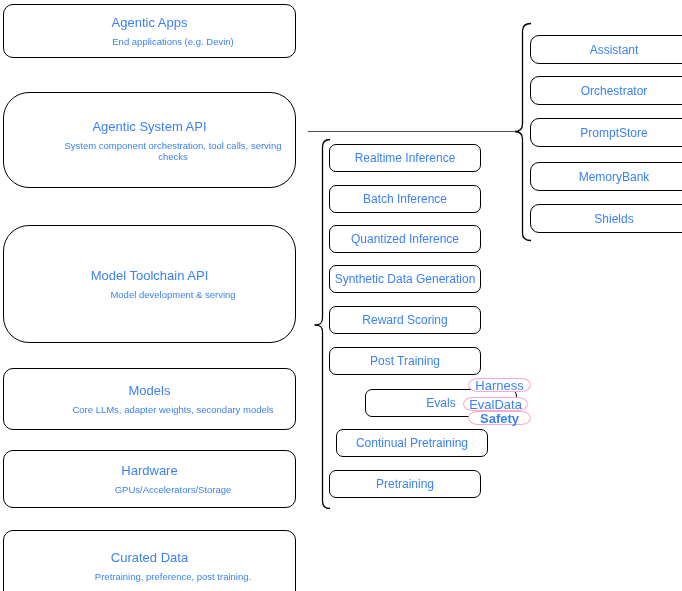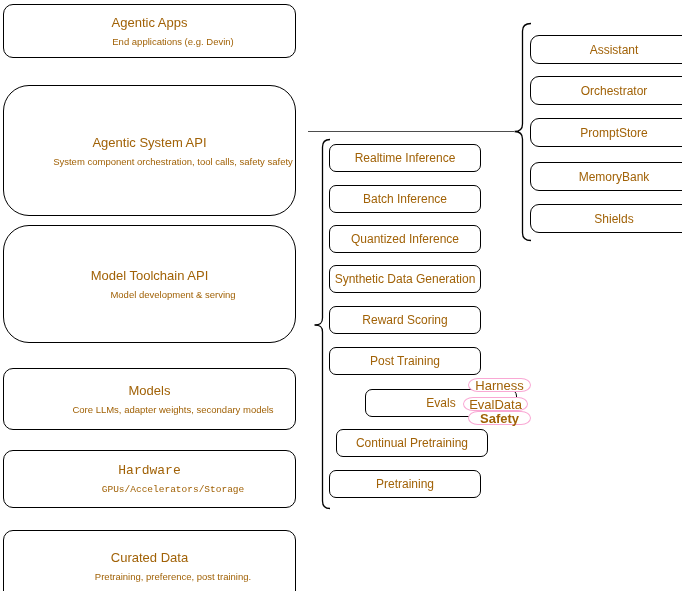--- a/index.html
+++ b/index.html
@@ -1,41 +1,41 @@
 <!DOCTYPE html>
 <html><head>
 <meta charset="utf-8">
 <style>
   html,body{margin:0;padding:0;background:#ffffff;}
   .canvas{
     position:relative;width:682px;height:591px;background:#ffffff;
-    font-family:"Liberation Sans",sans-serif;color:#a16207;overflow:hidden;
+    font-family:"Liberation Sans",sans-serif;color:#3b82f6;overflow:hidden;
   }
   .node{
     position:absolute;box-sizing:border-box;background:#fff;
     border:1px solid #000;display:flex;flex-direction:column;
     align-items:center;justify-content:center;text-align:center;
   }
   .stackbox{left:3px;width:293px;border-radius:10px;gap:6px;}
   .bigradius{border-radius:26px;}
   .title{font-size:13px;line-height:15px;}
   .subtitle{font-size:9.5px;line-height:11px;margin-left:47px;}
   .mbox{left:329px;width:152px;height:28px;border-radius:7px;font-size:12px;}
   .rbox{left:530px;width:168px;height:29px;border-radius:9px;font-size:12px;}
   .tag{
     position:absolute;box-sizing:border-box;background:#fff;border:1px solid #f9a8d4;
     border-radius:10px / 50%;display:flex;align-items:center;justify-content:center;
     font-size:13px;z-index:5;
   }
   
   .n1{top:4px;height:54px;}
-  .n2{top:85px;height:131px;}
+  .n2{top:92px;height:96px;}
   .n3{top:225px;height:118px;}
   .n4{top:368px;height:62px;}
-  .n5{top:450px;height:58px;font-family:Liberation Mono, monospace;}
+  .n5{top:450px;height:58px;}
   .n6{top:530px;height:71px;}
   
   .m1{top:144px;} .m2{top:185px;} .m3{top:225px;} .m4{top:265px;} .m5{top:306px;}
   .m6{top:347px;} .m7{top:389px;margin-left:36px;} .m8{top:429px;margin-left:7px;} .m9{top:470px;}
   
   .r1{top:35px;} .r2{top:76px;} .r3{top:118px;} .r4{top:162px;} .r5{top:204px;}
   
   .t1{left:468px;top:378px;width:63px;height:14px;}
   .t2{left:463px;top:397px;width:65px;height:14px;}
   .t3{left:468px;top:411px;width:63px;height:14px;font-weight:bold;}
@@ -45,21 +45,21 @@
 <body>
 
 <div class="canvas">
 
   <div class="node stackbox n1">
     <span class="title">Agentic Apps</span>
     <span class="subtitle">End applications (e.g. Devin)</span>
   </div>
   <div class="node stackbox bigradius n2">
     <span class="title">Agentic System API</span>
-    <span class="subtitle">System component orchestration, tool calls, safety safety</span>
+    <span class="subtitle">System component orchestration, tool calls, serving checks</span>
   </div>
   <div class="node stackbox bigradius n3">
     <span class="title">Model Toolchain API</span>
     <span class="subtitle">Model development &amp; serving</span>
   </div>
   <div class="node stackbox n4">
     <span class="title">Models</span>
     <span class="subtitle">Core LLMs, adapter weights, secondary models</span>
   </div>
   <div class="node stackbox n5">

